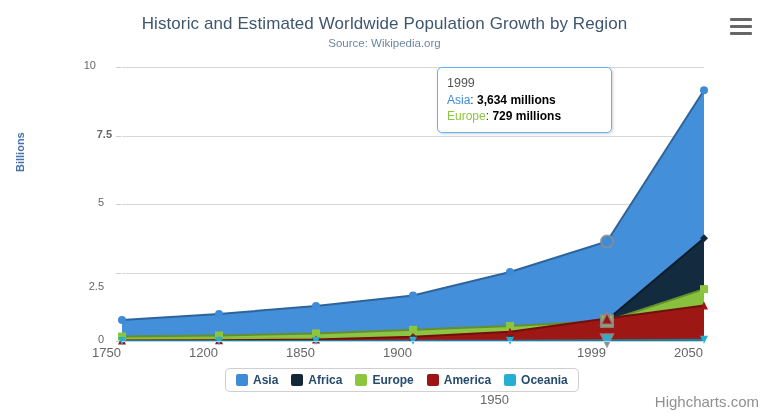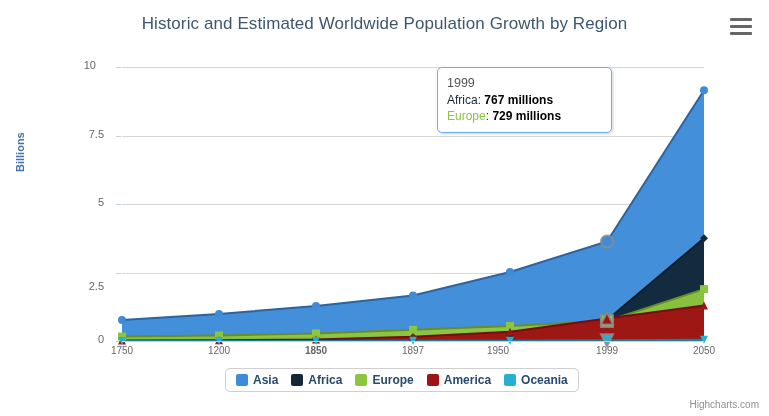--- a/index.html
+++ b/index.html
@@ -39,22 +39,22 @@
     position:absolute;right:0;width:40px;text-align:right;
     font-size:11px;color:#666;
   }
   .ytick{position:absolute;width:5px;height:1px;background:#c0d0e0;}
   .yaxis-title{
     position:absolute;left:14px;top:172px;
     font-size:11px;color:#4572A7;font-weight:bold;
     transform:rotate(-90deg);transform-origin:left top;white-space:nowrap;
   }
   .xlabel{
-    position:absolute;top:345px;width:60px;text-align:center;
-    font-size:10px;color:#666;
+    position:absolute;top:345px;width:60px;text-align:left;
+    font-size:13px;color:#666;
   }
   .xaxis-line{position:absolute;left:122px;top:341px;width:582px;height:1px;background:#c0d0e0;}
 
   
   #tooltip{
     position:absolute;left:437px;top:67px;width:155px;
     background:rgba(255,255,255,0.92);
     border:1px solid #6aaef0;border-radius:5px;
     padding:7px 9px 8px 9px;
     box-shadow:1px 1px 3px rgba(0,0,0,0.18);
@@ -71,45 +71,46 @@
     border:1px solid #cfcfcf;border-radius:5px;
     background:#fff;padding:4px 10px;
     display:flex;align-items:center;gap:13px;
     box-shadow:0 0 1px rgba(0,0,0,0.05);
   }
   .lg-item{display:flex;align-items:center;gap:5px;cursor:pointer;}
   .lg-swatch{width:12px;height:12px;border-radius:2px;display:inline-block;}
   .lg-text{font-size:12px;color:#274b6d;font-weight:bold;}
 
   
-  .credits{position:absolute;right:10px;bottom:6px;font-size:10px;color:#909090;cursor:pointer;}
+  .credits{position:absolute;right:10px;bottom:6px;font-size:15px;color:#909090;cursor:pointer;}
 </style>
 </head>
 <body>
 
 <div id="chart-root">
 
   <div class="chart-title">Historic and Estimated Worldwide Population Growth by Region</div>
+  <div class="chart-subtitle">Source: Wikipedia.org</div>
 
   <div class="ctx-btn">
     <span></span>
     <span></span>
     <span></span>
   </div>
 
   <div class="yaxis-title">Billions</div>
 
   <div id="y-axis">
       <div class="ylabel" style="left: 64px; top: 333px;">0</div>
       <div class="ytick" style="left: 116px; top: 341px;"></div>
       <div class="ylabel" style="left: 64px; top: 264.5px; margin-top: 15px;">2.5</div>
       <div class="ytick" style="left: 116px; top: 272.5px;"></div>
       <div class="ylabel" style="left: 64px; top: 196px;">5</div>
       <div class="ytick" style="left: 116px; top: 204px;"></div>
-      <div class="ylabel" style="left: 64px; top: 127.5px;">7.5</div>
+      <div class="ylabel" style="left: 72px; top: 127.5px; font-weight: bold;">7.5</div>
       <div class="ytick" style="left: 116px; top: 135.5px;"></div>
       <div class="ylabel" style="left: 56px; top: 59px;">10</div>
       <div class="ytick" style="left: 116px; top: 67px;"></div>
     </div>
 
   <div id="plot">
     <div id="gridlines">
         <div class="gridline zero" style="top: 274px;"></div>
         <div class="gridline" style="top: 205.5px;"></div>
         <div class="gridline" style="top: 137px;"></div>
@@ -182,31 +183,31 @@
           <polygon points="485,279.178 491,267.178 479,267.178" fill="#25B0D3" stroke="rgba(140,140,140,0.85)" stroke-width="2"></polygon>
           <polygon points="582,276.7396 586,268.7396 578,268.7396" fill="#25B0D3"></polygon>
         </g>
       </svg>
   </div>
 
   <div class="xaxis-line"></div>
   <div id="x-axis">
       <div class="xlabel" style="left: 92px;">1750</div>
       <div class="xlabel" style="left: 189px;">1200</div>
-      <div class="xlabel" style="left: 286px; font-weight: bold;">1850</div>
-      <div class="xlabel" style="left: 383px;">1897</div>
-      <div class="xlabel" style="left: 468px;">1950</div>
+      <div class="xlabel" style="left: 286px;">1850</div>
+      <div class="xlabel" style="left: 383px;">1900</div>
+      <div class="xlabel" style="left: 480px; margin-top: 47px;">1950</div>
       <div class="xlabel" style="left: 577px;">1999</div>
       <div class="xlabel" style="left: 674px;">2050</div>
     </div>
 
   <div id="tooltip">
     <div class="tt-head">1999</div>
     <div id="tooltip-rows">
-        <div class="tt-row"><span class="tt-name" style="color: rgb(18, 39, 58);">Africa</span><span>: </span><span class="tt-val">767 millions</span></div>
+        <div class="tt-row"><span class="tt-name" style="color: rgb(62, 139, 216);">Asia</span><span>: </span><span class="tt-val">3,634 millions</span></div>
         <div class="tt-row"><span class="tt-name" style="color: rgb(140, 198, 62);">Europe</span><span>: </span><span class="tt-val">729 millions</span></div>
       </div>
   </div>
 
   <div id="legend">
       <div class="lg-item">
         <span class="lg-swatch" style="background: rgb(62, 139, 216);"></span>
         <span class="lg-text">Asia</span>
       </div>
       <div class="lg-item">

